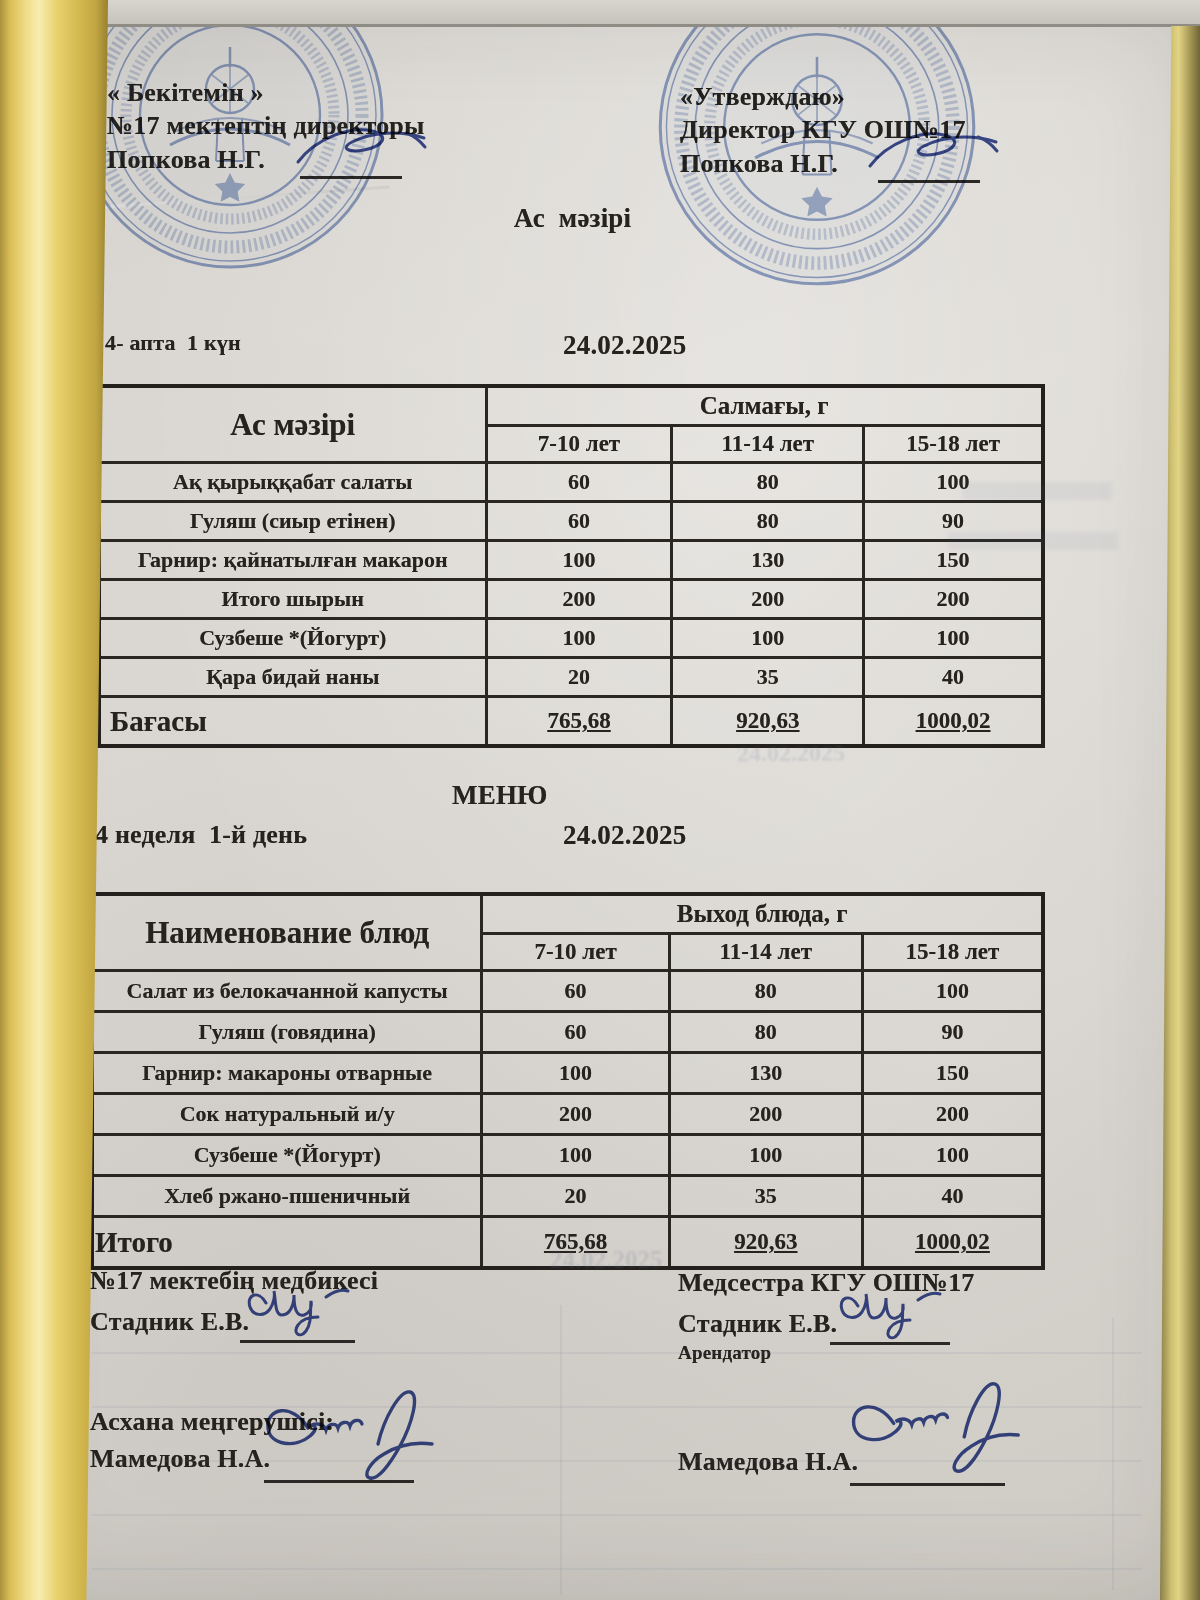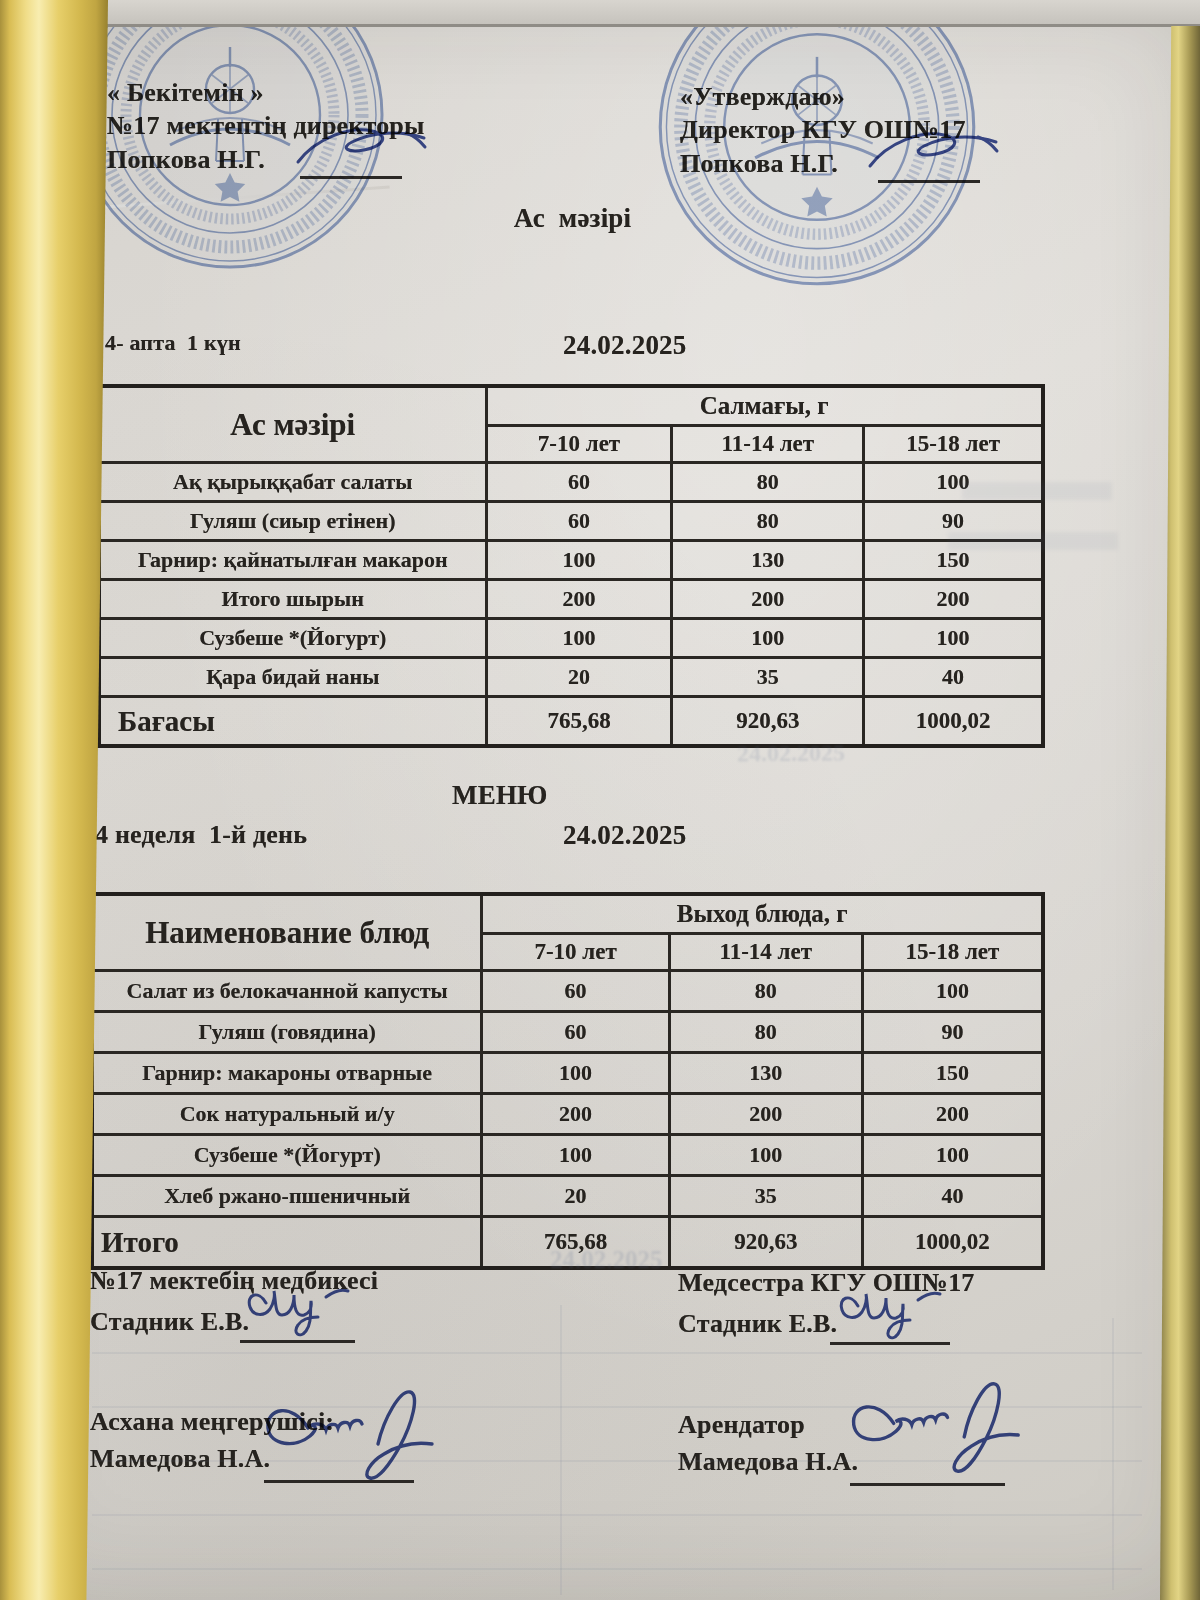--- a/index.html
+++ b/index.html
@@ -44,23 +44,23 @@
   table.menu-table td{border:3px solid #2a2723;color:#26231f;font-weight:700;
     text-align:center;vertical-align:middle;padding:0;
     text-shadow:0 0 .5px rgba(40,36,30,.5);}
   td.name-cell{text-align:left;padding-left:9px;font-size:22px;}
   td.val-cell{font-size:22px;}
   .t1 tr.body-row td{height:36px;}
   .t2 tr.body-row td{height:38px;}
   td.big-head{font-size:31px;}
   td.group-head{font-size:25px;height:36px;}
   td.age-head{font-size:23px;height:34px;}
-  .t1 td.total-label{font-size:29px;height:46px;text-align:left;padding-left:17px;}
-  .t2 td.total-label{font-size:29px;height:48px;text-align:left;padding-left:7px;}
-  td.total-val{font-size:23px;}
+  .t1 td.total-label{font-size:29px;height:46px;text-align:left;padding-left:9px;}
+  .t2 td.total-label{font-size:29px;height:48px;text-align:left;padding-left:1px;}
+  td.total-val{font-size:23px;text-decoration:underline;}
   
   .stamp{position:absolute;mix-blend-mode:multiply;opacity:.82;z-index:20;}
   .sig{position:absolute;mix-blend-mode:multiply;z-index:21;}
   
   .ghost{position:absolute;color:#5f6e8e;font-weight:700;opacity:.16;
     filter:blur(1px);white-space:pre;z-index:1;}
   .ghost-line{position:absolute;background:#6b7890;opacity:.10;z-index:1;}
   .smudge{position:absolute;background:#5a6a8a;opacity:.07;filter:blur(2px);z-index:1;}
 </style>
 </head>
@@ -263,21 +263,21 @@
     <div class="underline" style="left:240px;top:1340px;width:115px;"></div>
 
     <div class="txt" style="left:678px;top:1268px;font-size:26px;">Медсестра КГУ ОШ№17</div>
     <div class="txt" style="left:678px;top:1309px;font-size:26px;">Стадник Е.В.</div>
     <div class="underline" style="left:830px;top:1342px;width:120px;"></div>
 
     <div class="txt" style="left:90px;top:1407px;font-size:26px;">Асхана меңгерушісі:</div>
     <div class="txt" style="left:90px;top:1444px;font-size:26px;">Мамедова Н.А.</div>
     <div class="underline" style="left:264px;top:1480px;width:150px;"></div>
 
-    <div class="txt" style="left:678px;top:1410px;font-size:26px;">Арендатор</div>
+    <div class="txt" style="left:678px;top:1342px;font-size:19px;">Арендатор</div>
     <div class="txt" style="left:678px;top:1447px;font-size:26px;">Мамедова Н.А.</div>
     <div class="underline" style="left:850px;top:1483px;width:155px;"></div>
 
     <svg class="sig" style="left:288px;top:118px;" width="150" height="60">
         <use href="#sig-director"></use>
       </svg>
     <svg class="sig" style="left:860px;top:122px;" width="150" height="60">
         <use href="#sig-director"></use>
       </svg>
     <svg class="sig" style="left:242px;top:1275px;" width="120" height="70">

